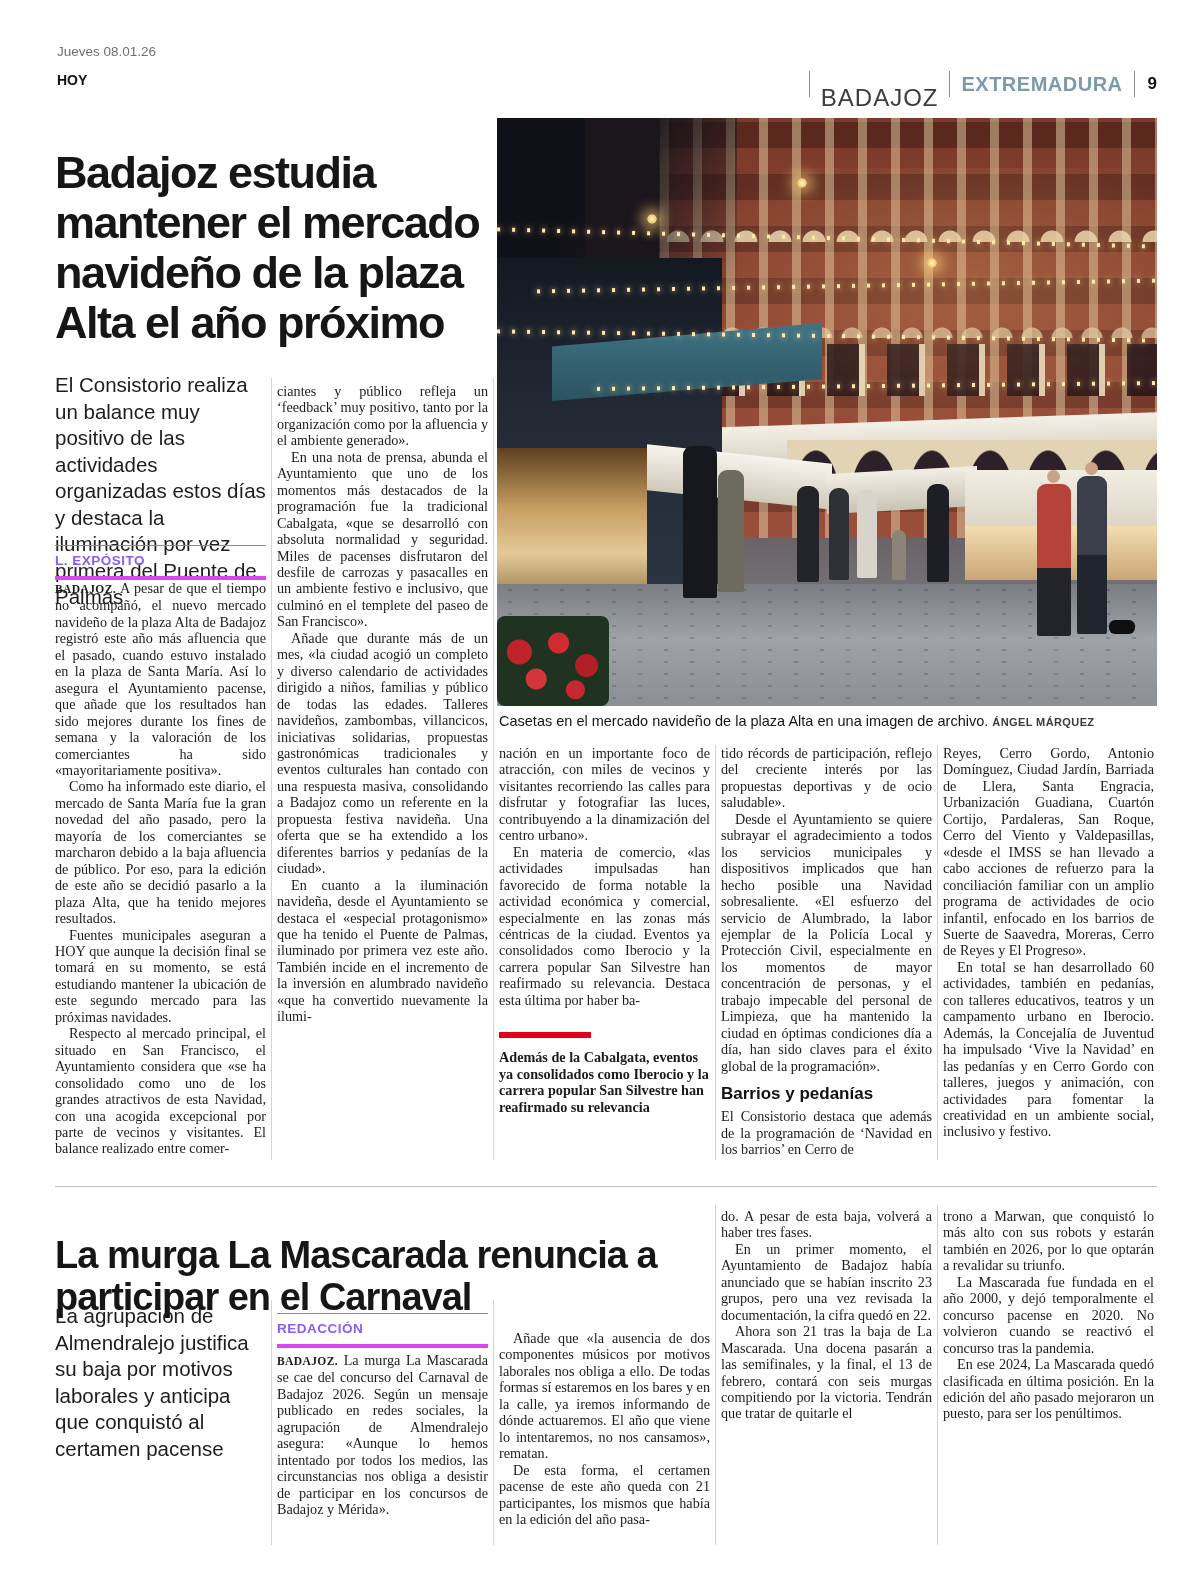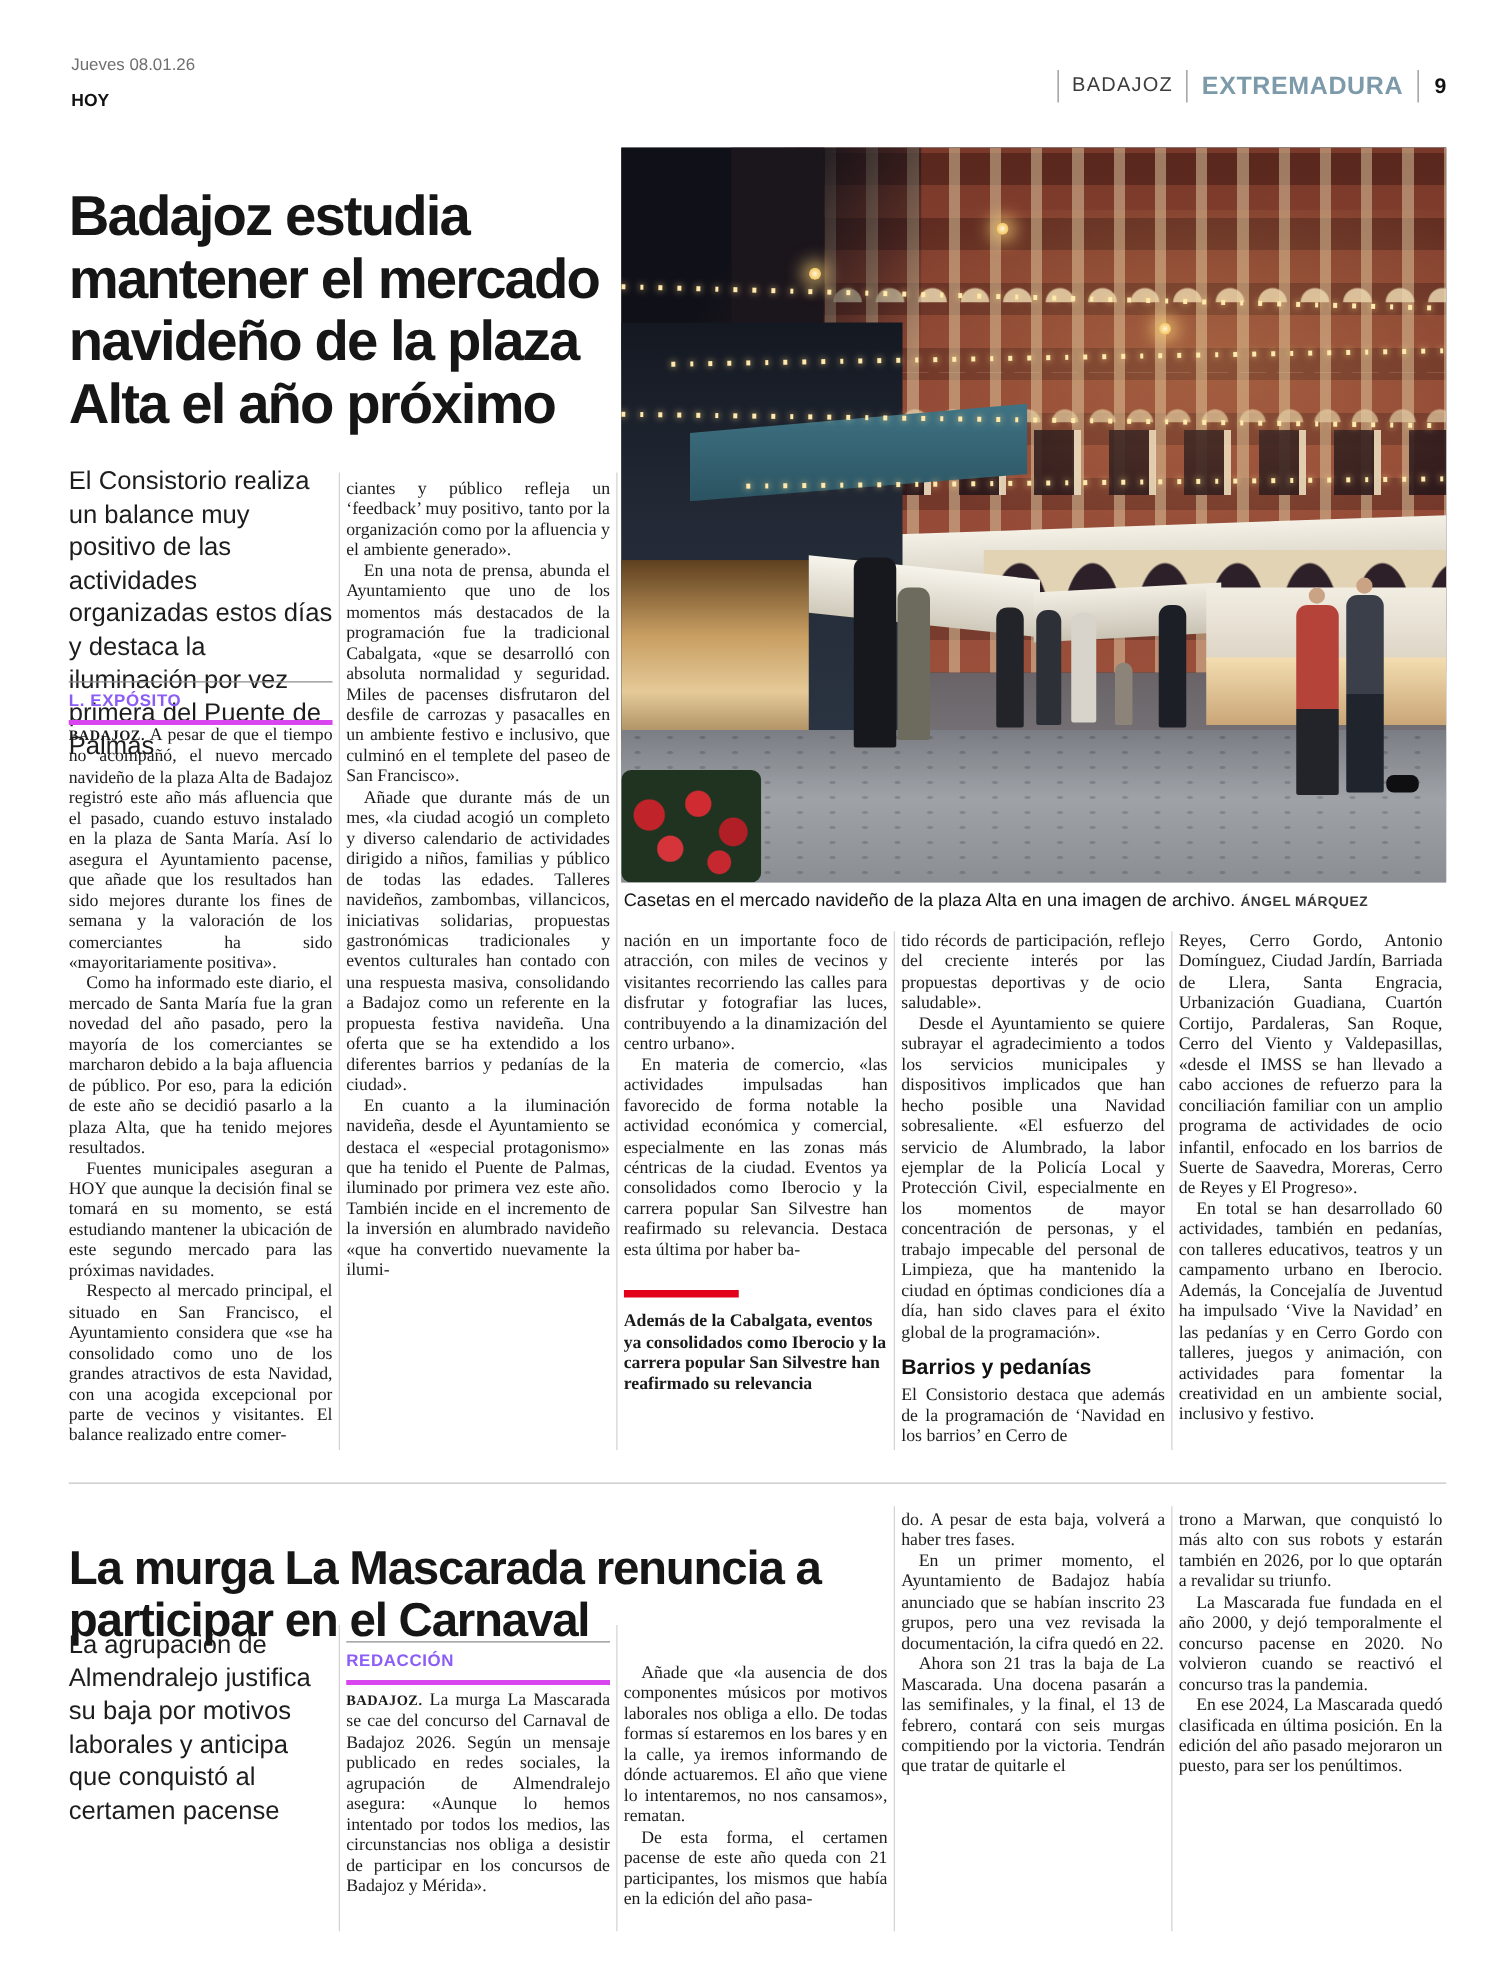--- a/index.html
+++ b/index.html
@@ -5,21 +5,21 @@
   html,body{margin:0;padding:0;}
   body{width:1200px;height:1575px;background:#ffffff;position:relative;
        font-family:"Liberation Serif", serif;color:#1b1b1b;overflow:hidden;}
   .abs{position:absolute;}
 
   
   .hdr-date{left:57px;top:44px;font-family:"Liberation Sans",sans-serif;font-size:13.5px;color:#6f6f6f;}
   .hdr-brand{left:57px;top:72px;font-family:"Liberation Sans",sans-serif;font-size:14px;font-weight:bold;color:#111;}
   .hdr-right{right:43px;top:56px;display:flex;align-items:center;gap:11px;font-family:"Liberation Sans",sans-serif;}
   .hdr-bar{width:1px;height:26px;background:#8f8f8f;}
-  .hdr-section{font-size:16px;color:#3c3c3c;letter-spacing:1px;}
+  .hdr-section{font-size:24px;color:#3c3c3c;letter-spacing:1px;margin-top:28px;}
   .hdr-region{font-size:20px;font-weight:bold;letter-spacing:.5px;color:#7d9aaa;}
   .hdr-page{font-size:17px;font-weight:bold;color:#111;margin-left:2px;}
 
   
   .a1-headline{left:55px;top:118px;width:452px;font-family:"Liberation Sans",sans-serif;
     font-weight:bold;font-size:45px;line-height:50px;letter-spacing:-1.5px;color:#161616;}
   .standfirst{font-family:"Liberation Sans",sans-serif;font-size:20.5px;line-height:26.5px;color:#1d1d1d;}
   .a1-standfirst{left:55px;top:372px;width:213px;}
   .byline{font-family:"Liberation Sans",sans-serif;font-size:13.5px;font-weight:bold;letter-spacing:.5px;
     color:#8b5cf6;border-top:1px solid #8d8d8d;border-bottom:4px solid #d946ef;padding:7px 0 8px;}

